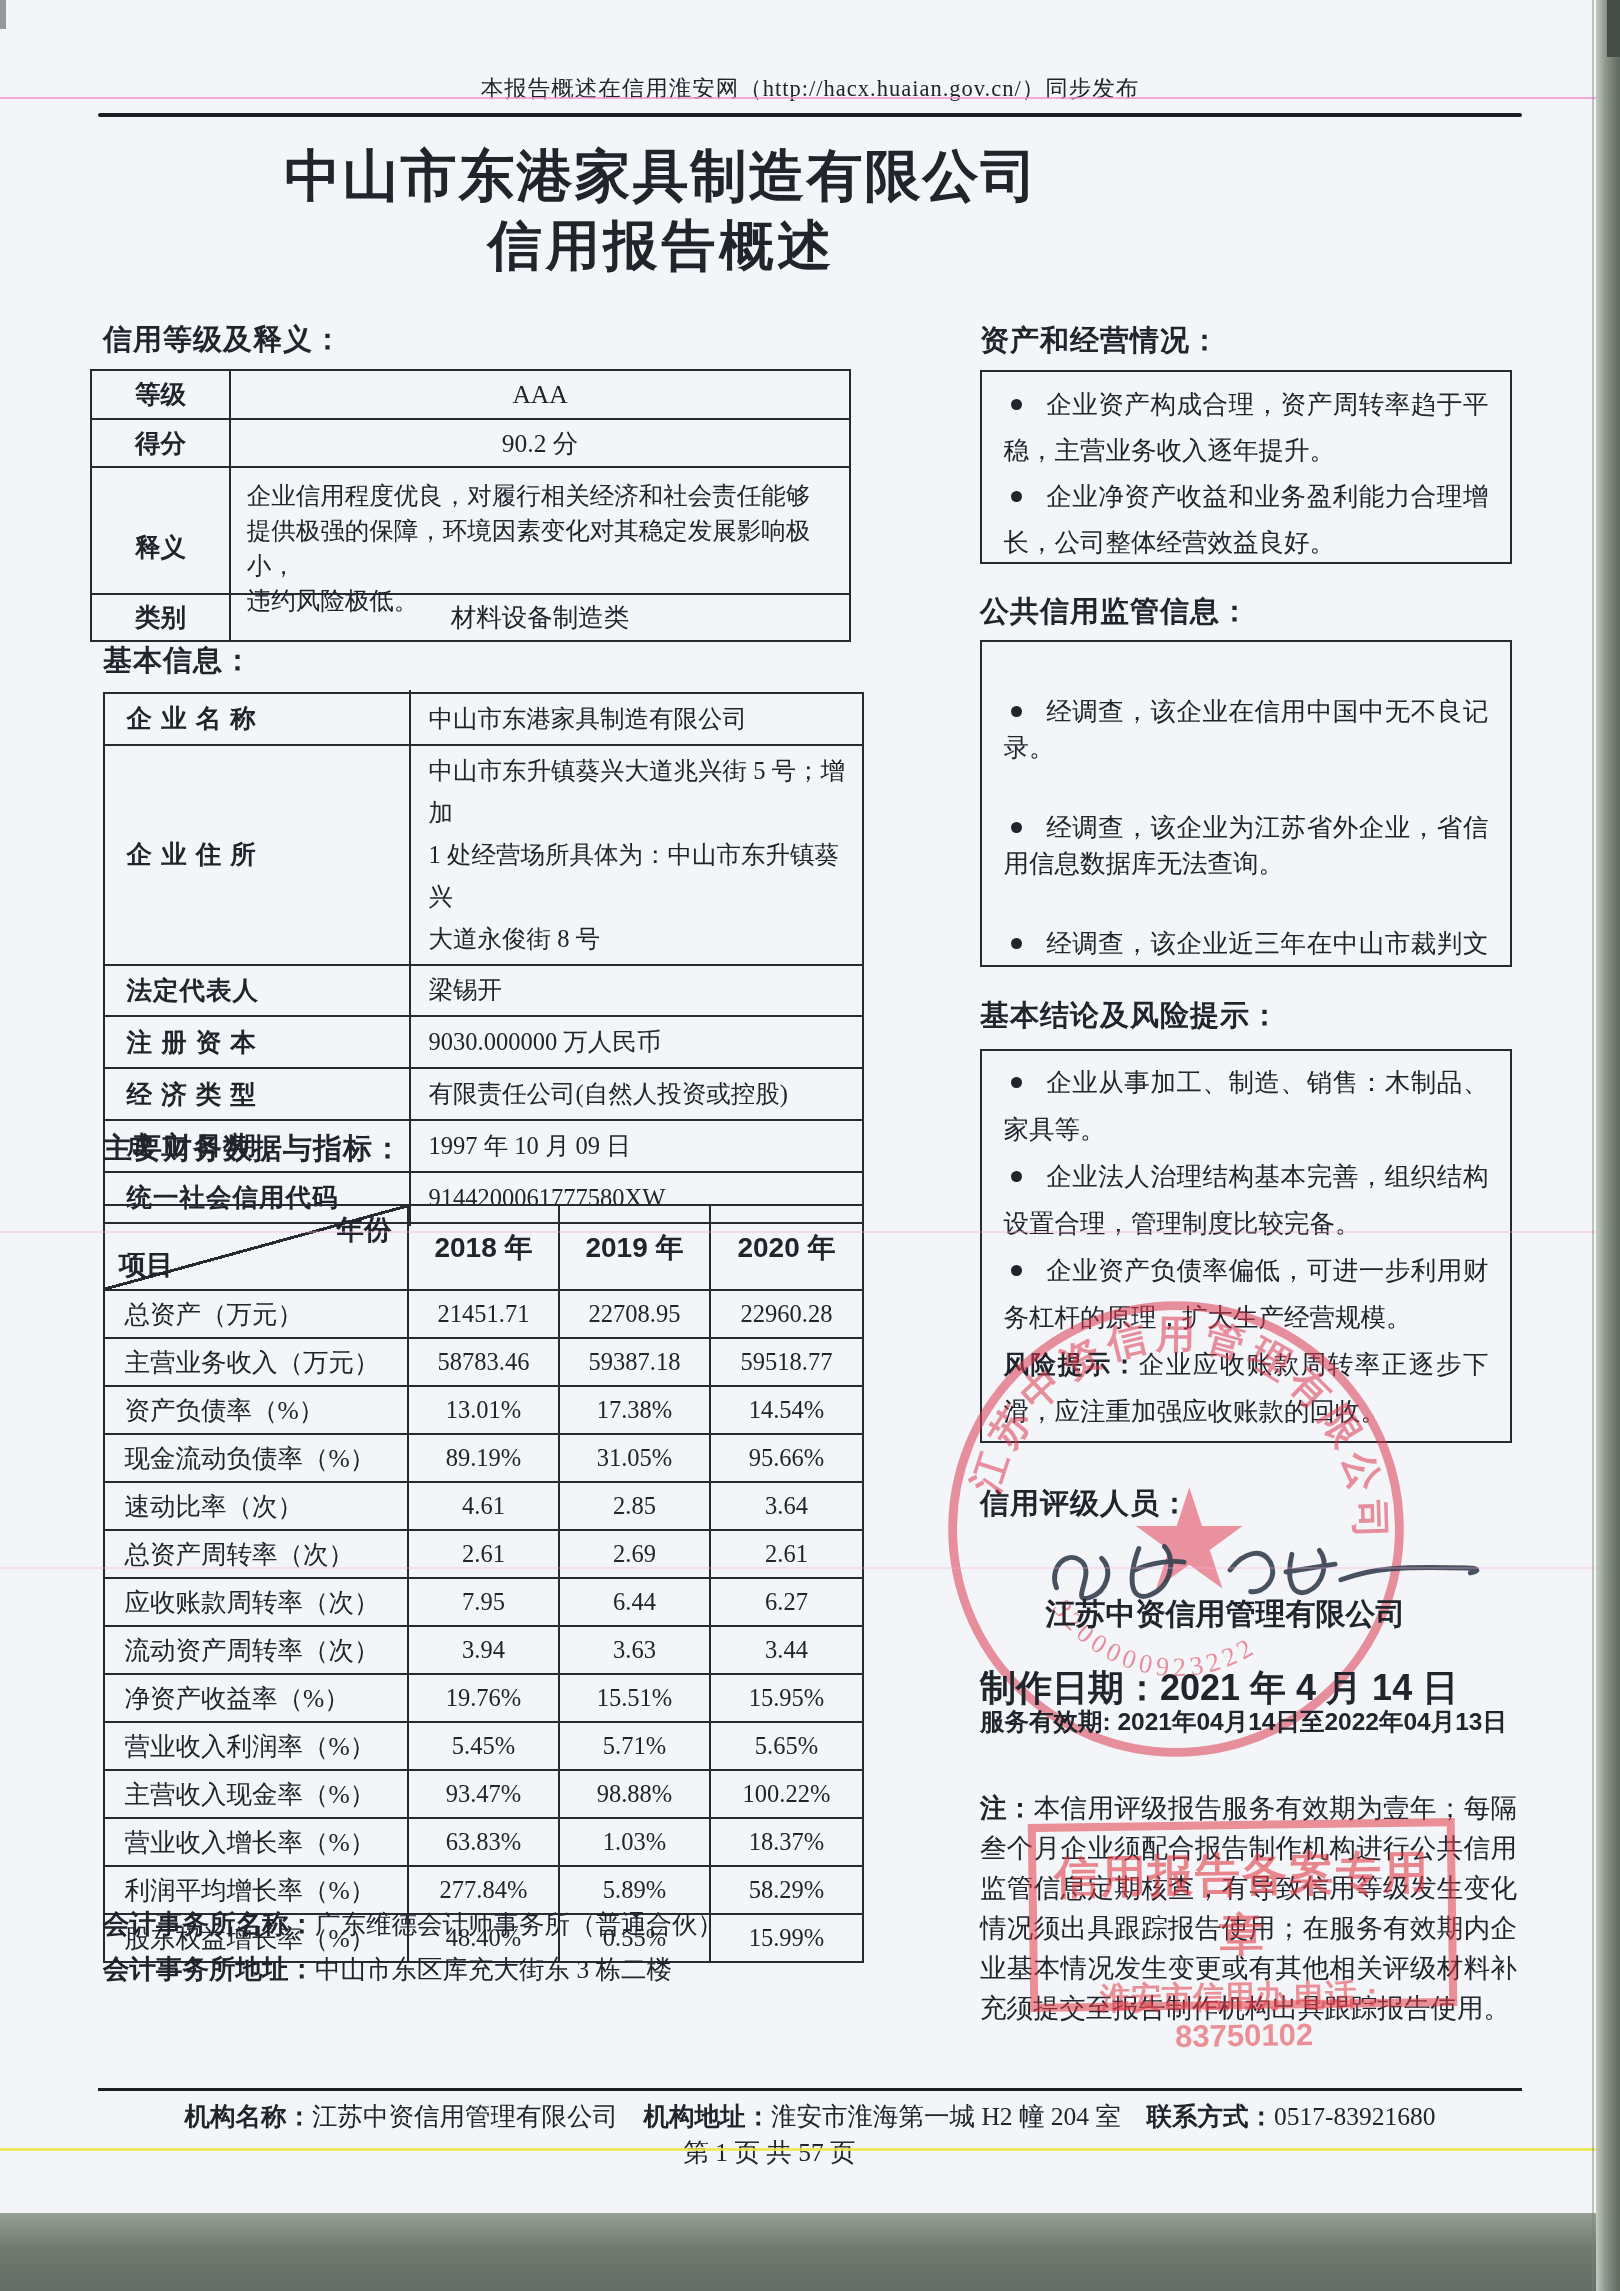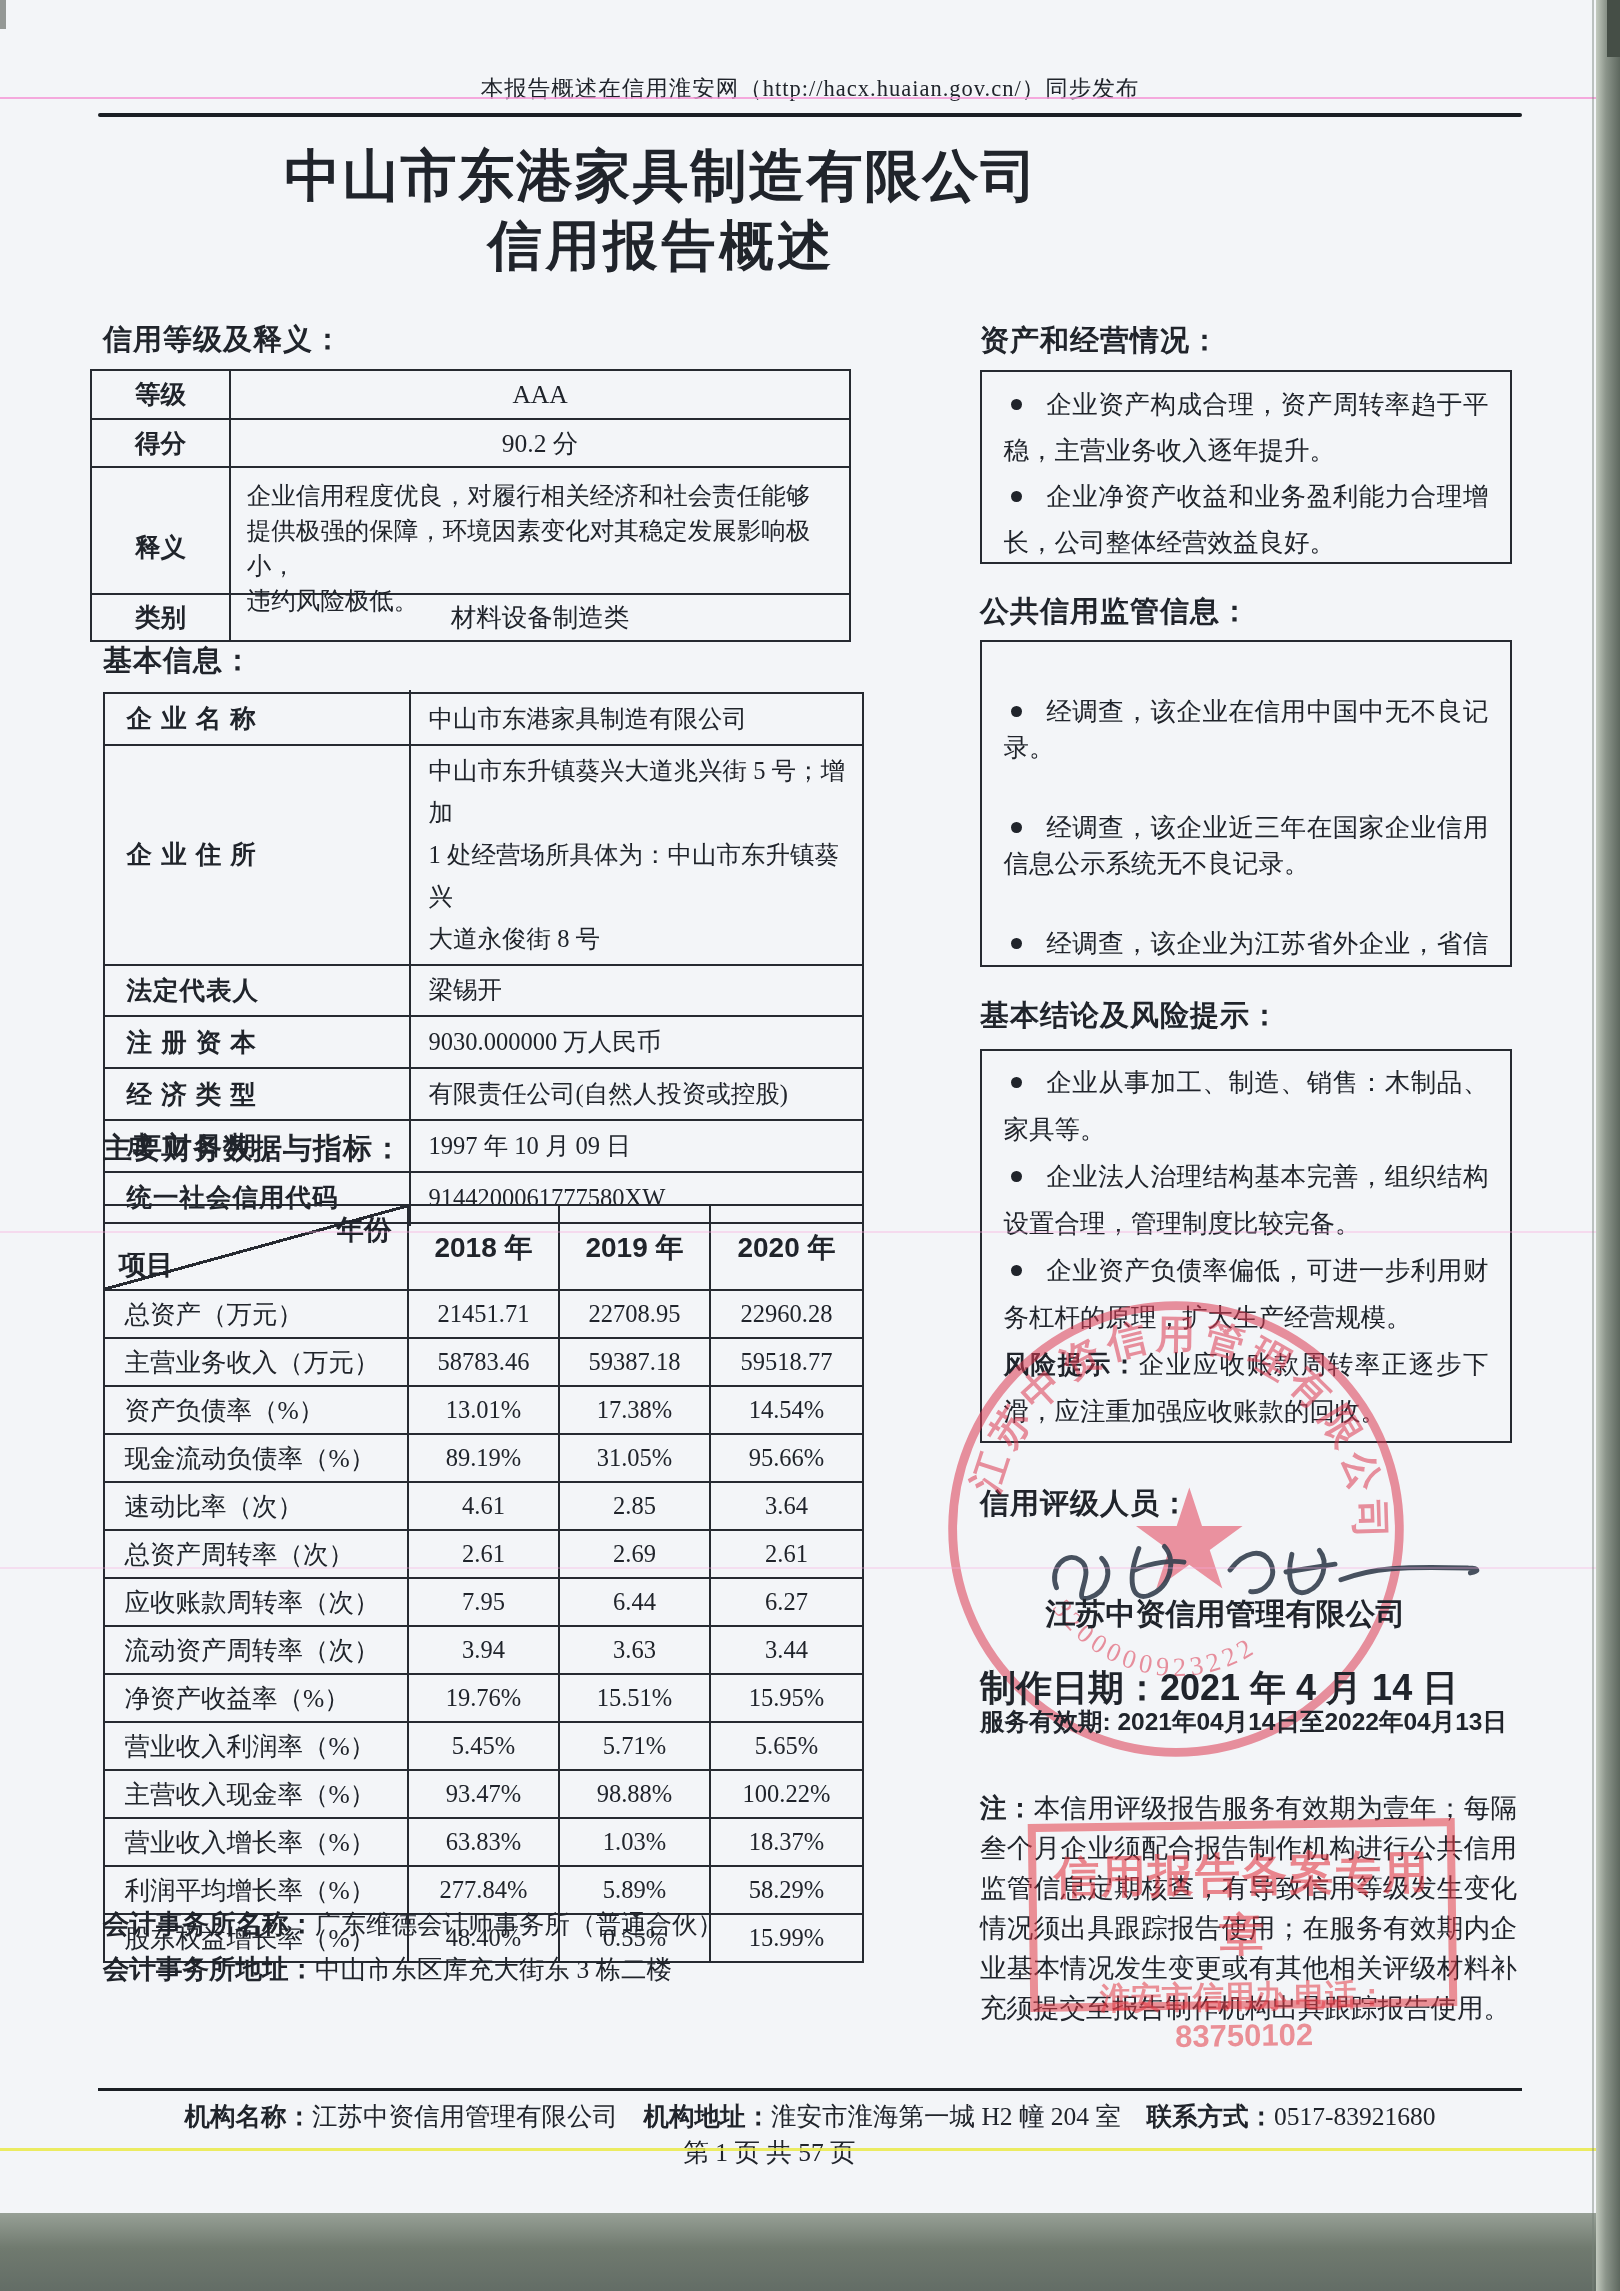--- a/index.html
+++ b/index.html
@@ -324,21 +324,20 @@
   <div class="abs rbox lh47" id="box-assets" style="top:370px;height:194px;padding-top:9.8px;">
     <p class="bullet"><span class="dot"></span><span>企业资产构成合理，资产周转率趋于平稳，主营业务收入逐年提升。</span></p>
 
     <p class="bullet"><span class="dot"></span><span>企业净资产收益和业务盈利能力合理增长，公司整体经营效益良好。</span></p>
   </div>
 
   <div class="abs sec-h" style="left:980px;top:592px;">公共信用监管信息：</div>
   <div class="abs rbox lh45" id="box-public" style="top:640px;height:327px;padding-top:7.8px;">
     <p class="bullet"><span class="dot"></span><span>经调查，该企业在信用中国中无不良记录。</span></p>
 
-    <p class="bullet"><span class="dot"></span><span>经调查，该企业近三年在国家企业信用信息公示系统无不良记录。</span></p>
 
     <p class="bullet"><span class="dot"></span><span>经调查，该企业为江苏省外企业，省信用信息数据库无法查询。</span></p>
 
     <p class="bullet"><span class="dot"></span><span>经调查，该企业近三年在中山市裁判文书网和法院等行政主管部门中无不良记录。</span></p>
   </div>
 
   <div class="abs sec-h" style="left:980px;top:996px;">基本结论及风险提示：</div>
   <div class="abs rbox lh48" style="top:1049px;height:394px;padding-top:7.8px;">
     <div id="box-conclusion">
     <p class="bullet"><span class="dot"></span><span>企业从事加工、制造、销售：木制品、家具等。</span></p>

